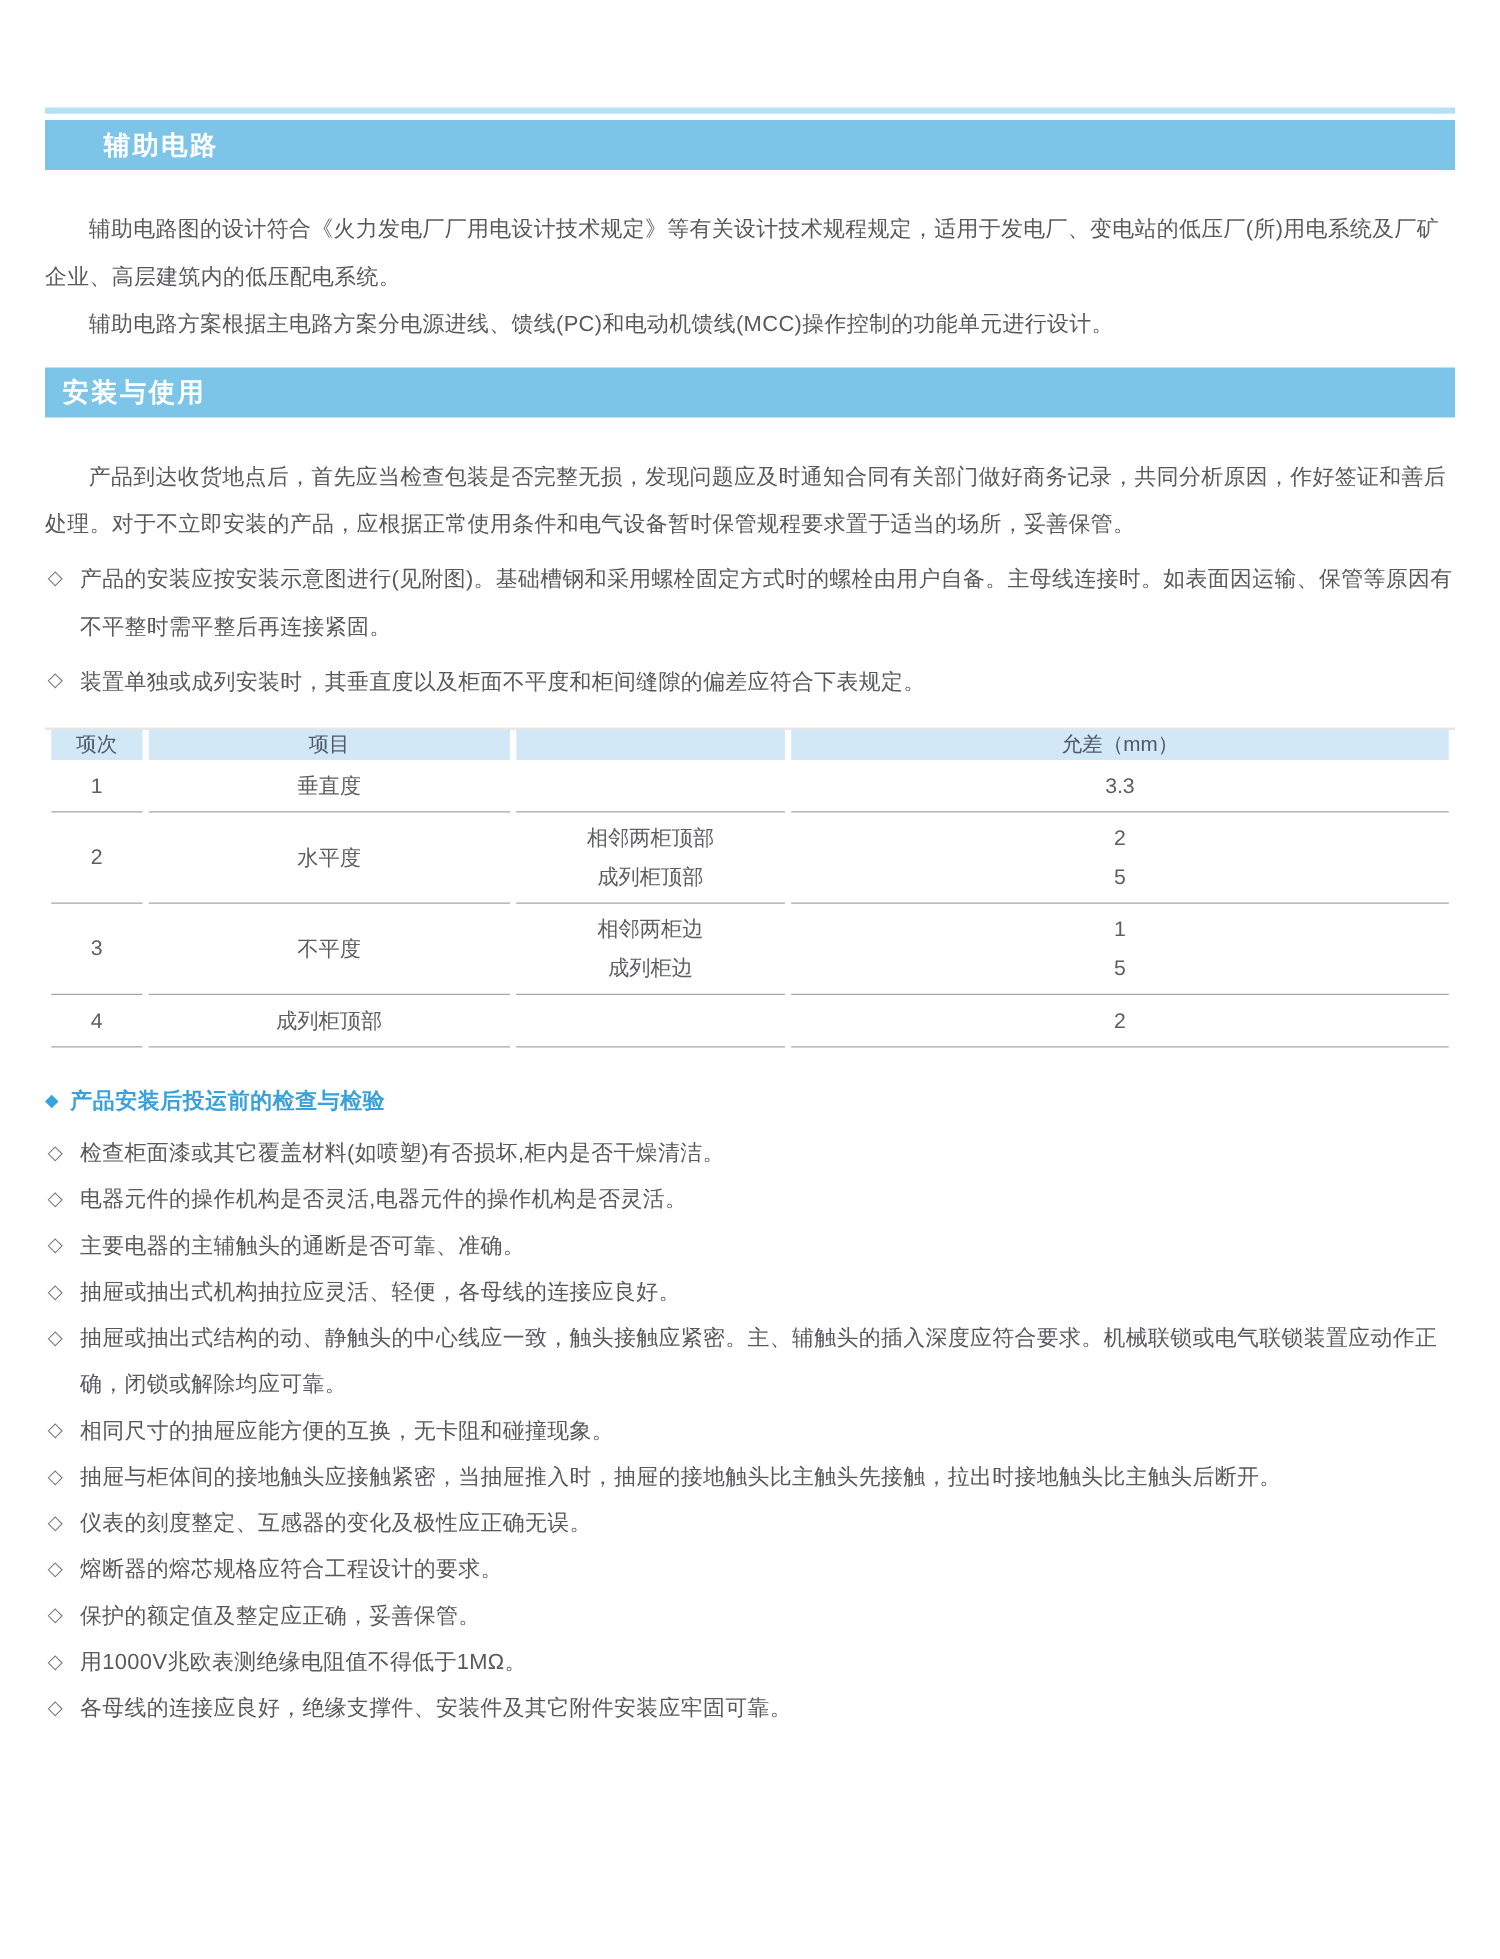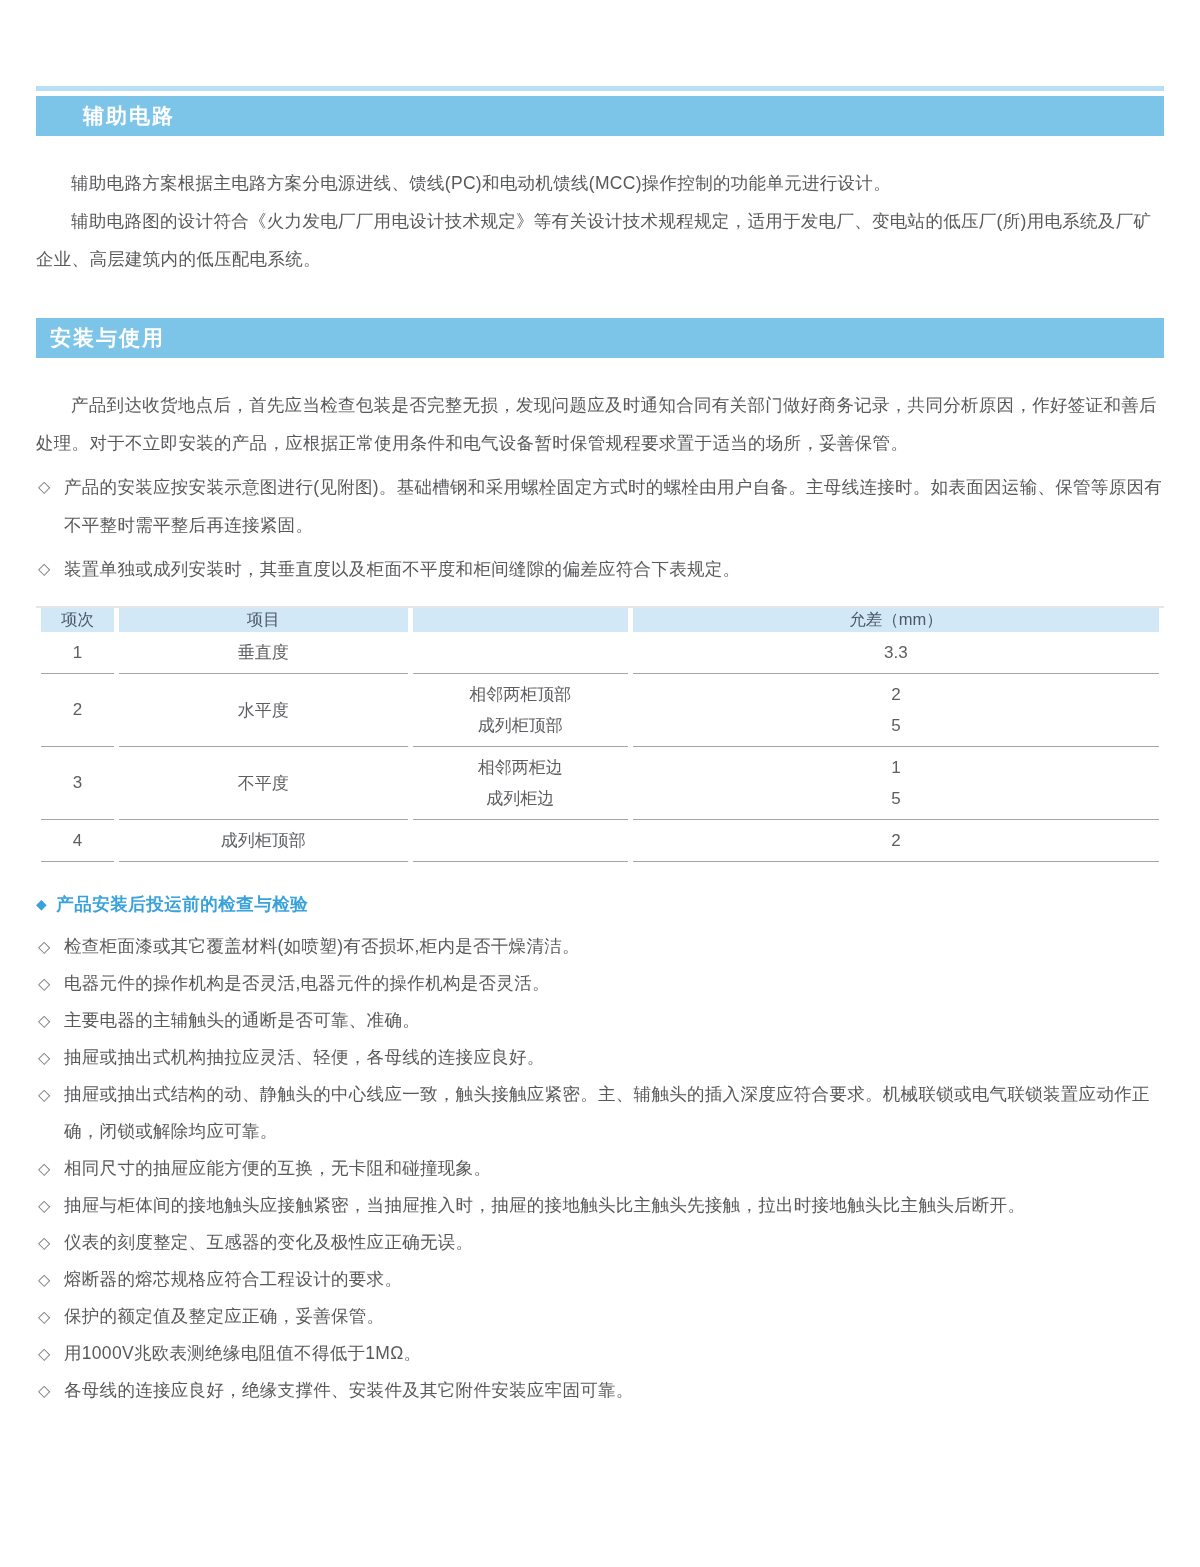--- a/index.html
+++ b/index.html
@@ -24,21 +24,21 @@
   .top-rule{height:5px;background:var(--top_rule);margin-top:86px;}
 
   .banner{
     height:40px;background:var(--banner_bg);
     display:flex;align-items:center;padding:0 14px;
   }
   .banner .t{
     color:var(--banner_text);font-weight:bold;font-size:21px;letter-spacing:2px;
   }
   .banner.first{margin-top:5px;padding-left:47px;}
-  .banner.second{margin-top:40px;}
+  .banner.second{margin-top:16px;}
 
   .para-block{margin-top:28px;}
   .para{
     font-size:17.5px;line-height:38px;letter-spacing:0.3px;
     text-indent:2em;margin:0;
   }
 
   .dia-list{margin-top:2px;}
   .dia-item{
     position:relative;padding-left:28px;margin-top:6px;
@@ -83,22 +83,22 @@
 
 <div class="content">
 
   <div class="top-rule"></div>
 
   <div class="banner first">
     <span class="t">辅助电路</span>
   </div>
 
   <div class="para-block">
+    <p class="para">辅助电路图的设计符合《火力发电厂厂用电设计技术规定》等有关设计技术规程规定，适用于发电厂、变电站的低压厂(所)用电系统及厂矿企业、高层建筑内的低压配电系统。</p>
     <p class="para">辅助电路方案根据主电路方案分电源进线、馈线(PC)和电动机馈线(MCC)操作控制的功能单元进行设计。</p>
-    <p class="para">辅助电路图的设计符合《火力发电厂厂用电设计技术规定》等有关设计技术规程规定，适用于发电厂、变电站的低压厂(所)用电系统及厂矿企业、高层建筑内的低压配电系统。</p>
   </div>
 
   <div class="banner second">
     <span class="t">安装与使用</span>
   </div>
 
   <div class="para-block">
     <p class="para">产品到达收货地点后，首先应当检查包装是否完整无损，发现问题应及时通知合同有关部门做好商务记录，共同分析原因，作好签证和善后处理。对于不立即安装的产品，应根据正常使用条件和电气设备暂时保管规程要求置于适当的场所，妥善保管。</p>
   </div>
 

